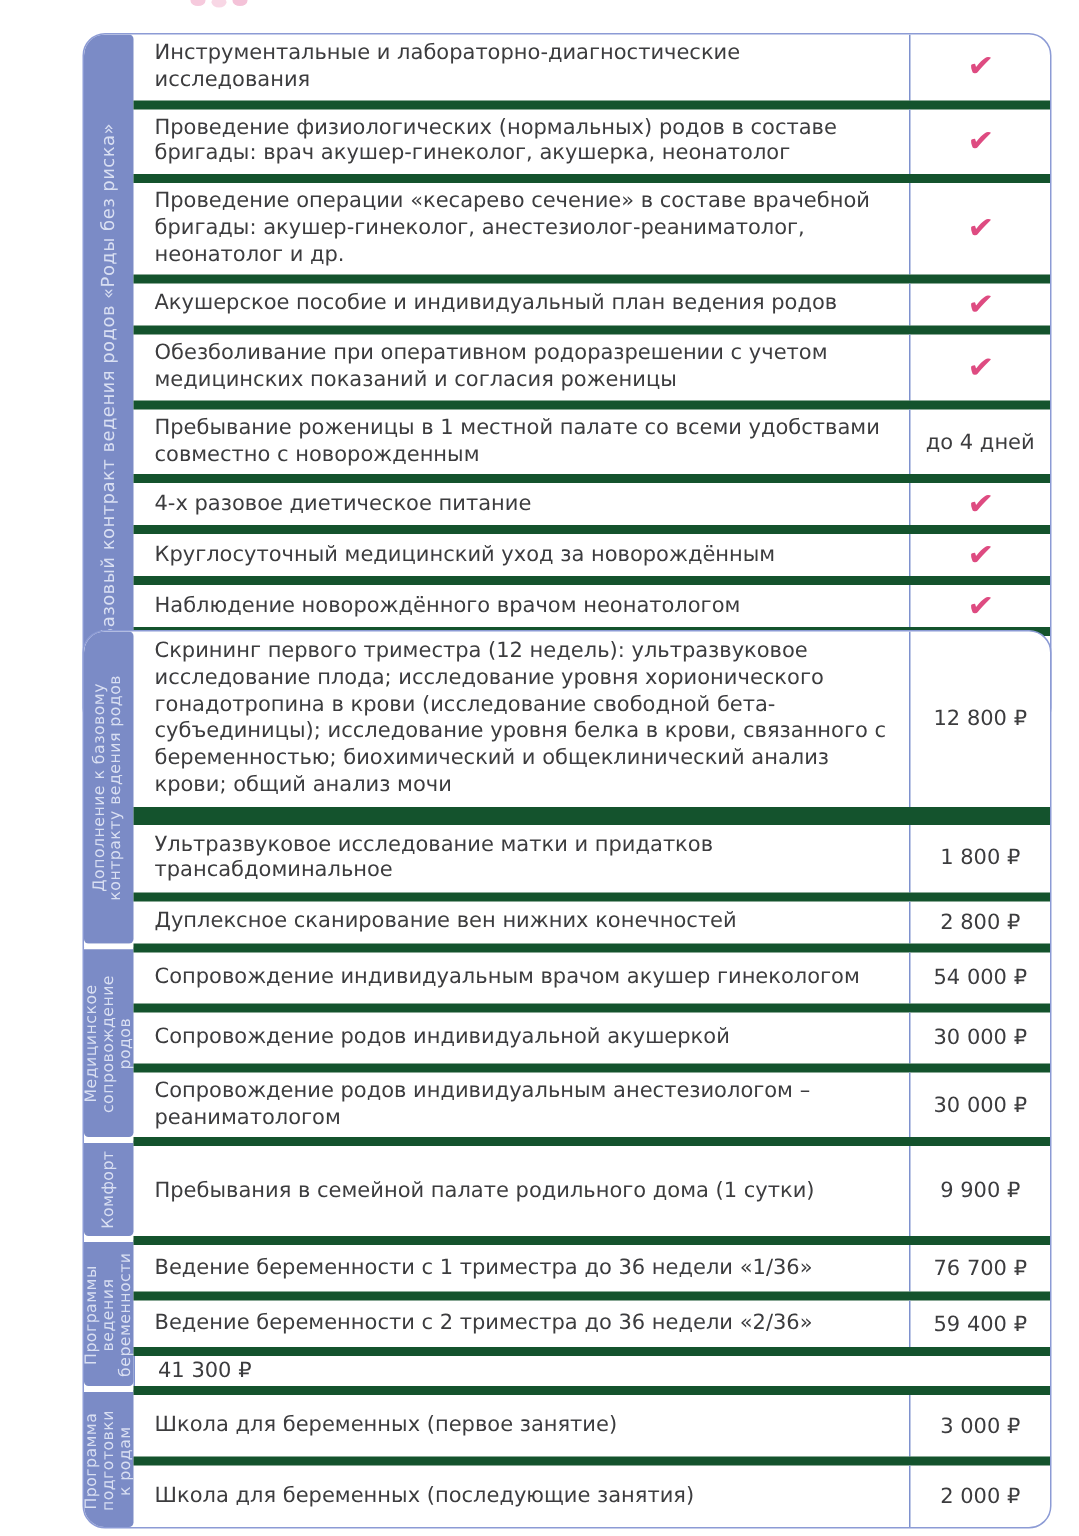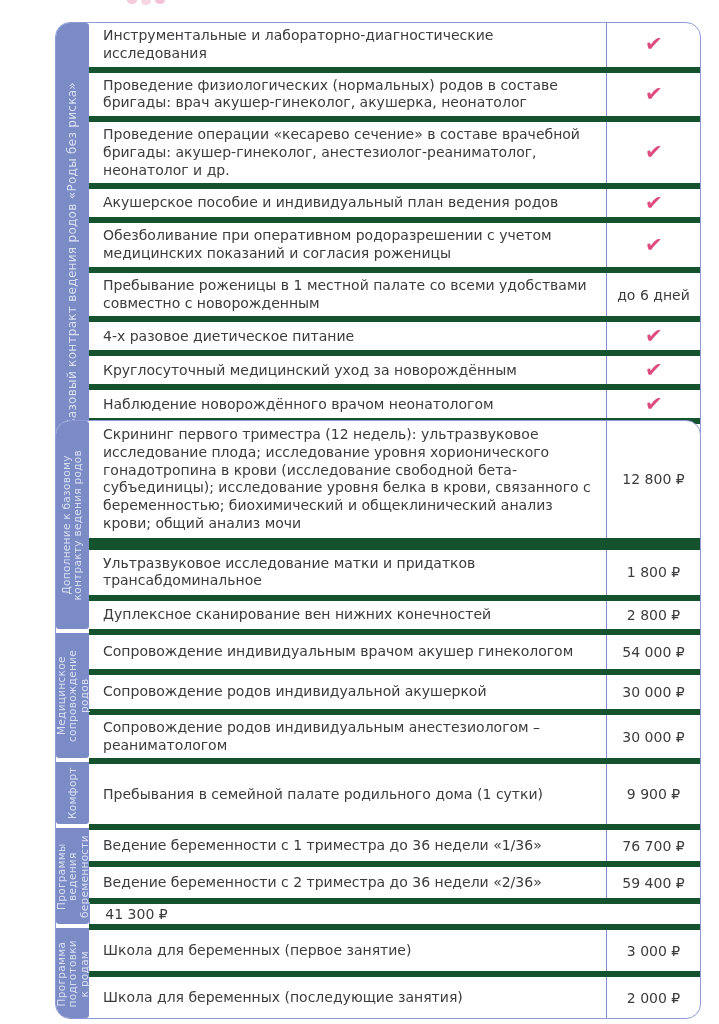--- a/index.html
+++ b/index.html
@@ -107,21 +107,21 @@
             </div>
             <div class="cell-val">
               <span class="check">✔</span>
             </div>
           </div>
           <div class="row">
             <div class="cell-main">
               <span>Пребывание роженицы в 1 местной палате со всеми удобствами совместно с новорожденным</span>
             </div>
             <div class="cell-val">
-              <span>до 6 дней</span>
+              <span>до 4 дней</span>
             </div>
           </div>
           <div class="row">
             <div class="cell-main">
               <span>4-х разовое диетическое питание</span>
             </div>
             <div class="cell-val">
               <span class="check">✔</span>
             </div>
           </div>

